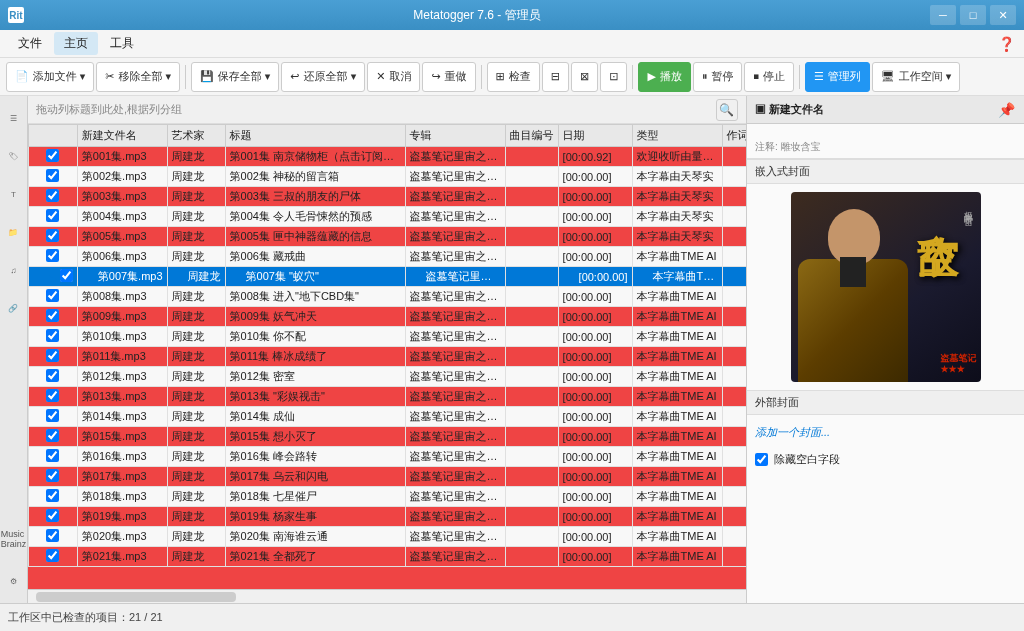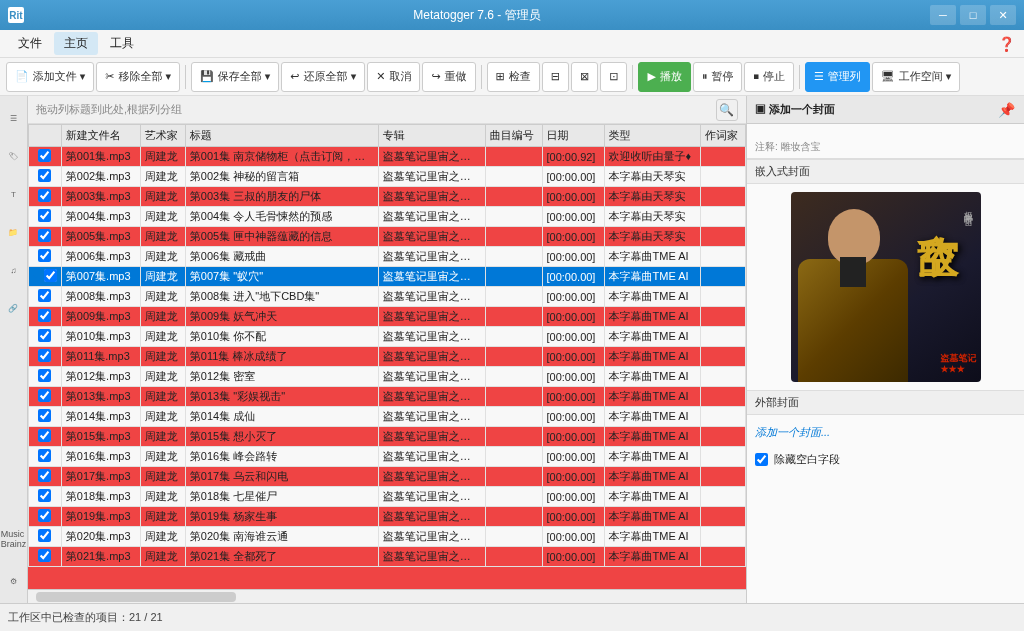--- a/index.html
+++ b/index.html
@@ -41,21 +41,21 @@
     .filter-hint { font-size: 11px; color: #888; flex: 1; }
     .search-btn { width: 22px; height: 22px; background: none; border: 1px solid #ccc; border-radius: 3px; cursor: pointer; display: flex; align-items: center; justify-content: center; font-size: 12px; }
 
     
     .table-container { flex: 1; overflow: auto; background: #ef4444; }
     table { width: 100%; border-collapse: collapse; font-size: 11px; }
     thead tr { background: #e8e8e8; position: sticky; top: 0; }
     thead th { border: 1px solid #ccc; padding: 3px 4px; text-align: left; font-weight: normal; white-space: nowrap; cursor: pointer; user-select: none; }
     tbody tr { cursor: pointer; }
     tbody tr.selected { background: #0078d7; color: white; }
-    tbody tr.selected td { color: white; }
+    tbody tr.selected td { color: white; padding-left: 20px; }
     tbody tr:nth-child(even) { background: #f8f8f8; }
     tbody tr.selected:nth-child(even) { background: #0078d7; }
     td { border: 1px solid #e0e0e0; padding: 2px 4px; white-space: nowrap; overflow: hidden; max-width: 120px; text-overflow: ellipsis; }
     .cb-cell { width: 20px; text-align: center; }
     .play-indicator { color: #0078d7; font-size: 10px; }
 
     
     .right-panel { width: 278px; border-left: 1px solid #ccc; background: #fafafa; display: flex; flex-direction: column; }
     .right-panel-header { height: 28px; background: #e8e8e8; border-bottom: 1px solid #ccc; display: flex; align-items: center; padding: 0 8px; font-size: 11px; font-weight: bold; justify-content: space-between; }
     .right-panel-pin { cursor: pointer; font-size: 14px; color: #666; }
@@ -523,21 +523,21 @@
       </table>
     </div>
 
     <div style="height:14px; background:#f0f0f0; border-top: 1px solid #ccc; position: relative;">
       <div style="position:absolute; left:8px; width:200px; height:10px; top:2px; background:#ccc; border-radius:4px;"></div>
     </div>
   </div>
 
   <div class="right-panel">
     <div class="right-panel-header">
-      <span>▣ 添加一个封面</span>
+      <span>▣ 新建文件名</span>
       <span class="right-panel-pin">📌</span>
     </div>
 
     <div class="lyric-note" style="padding: 4px 8px; font-size:10px; color:#888; border-bottom: 1px solid #ddd;">注释: 雕妆含宝</div>
 
     <div class="section-label">嵌入式封面</div>
 
     <div class="cover-area">
       <div class="album-art">
         <div class="album-bg"></div>

